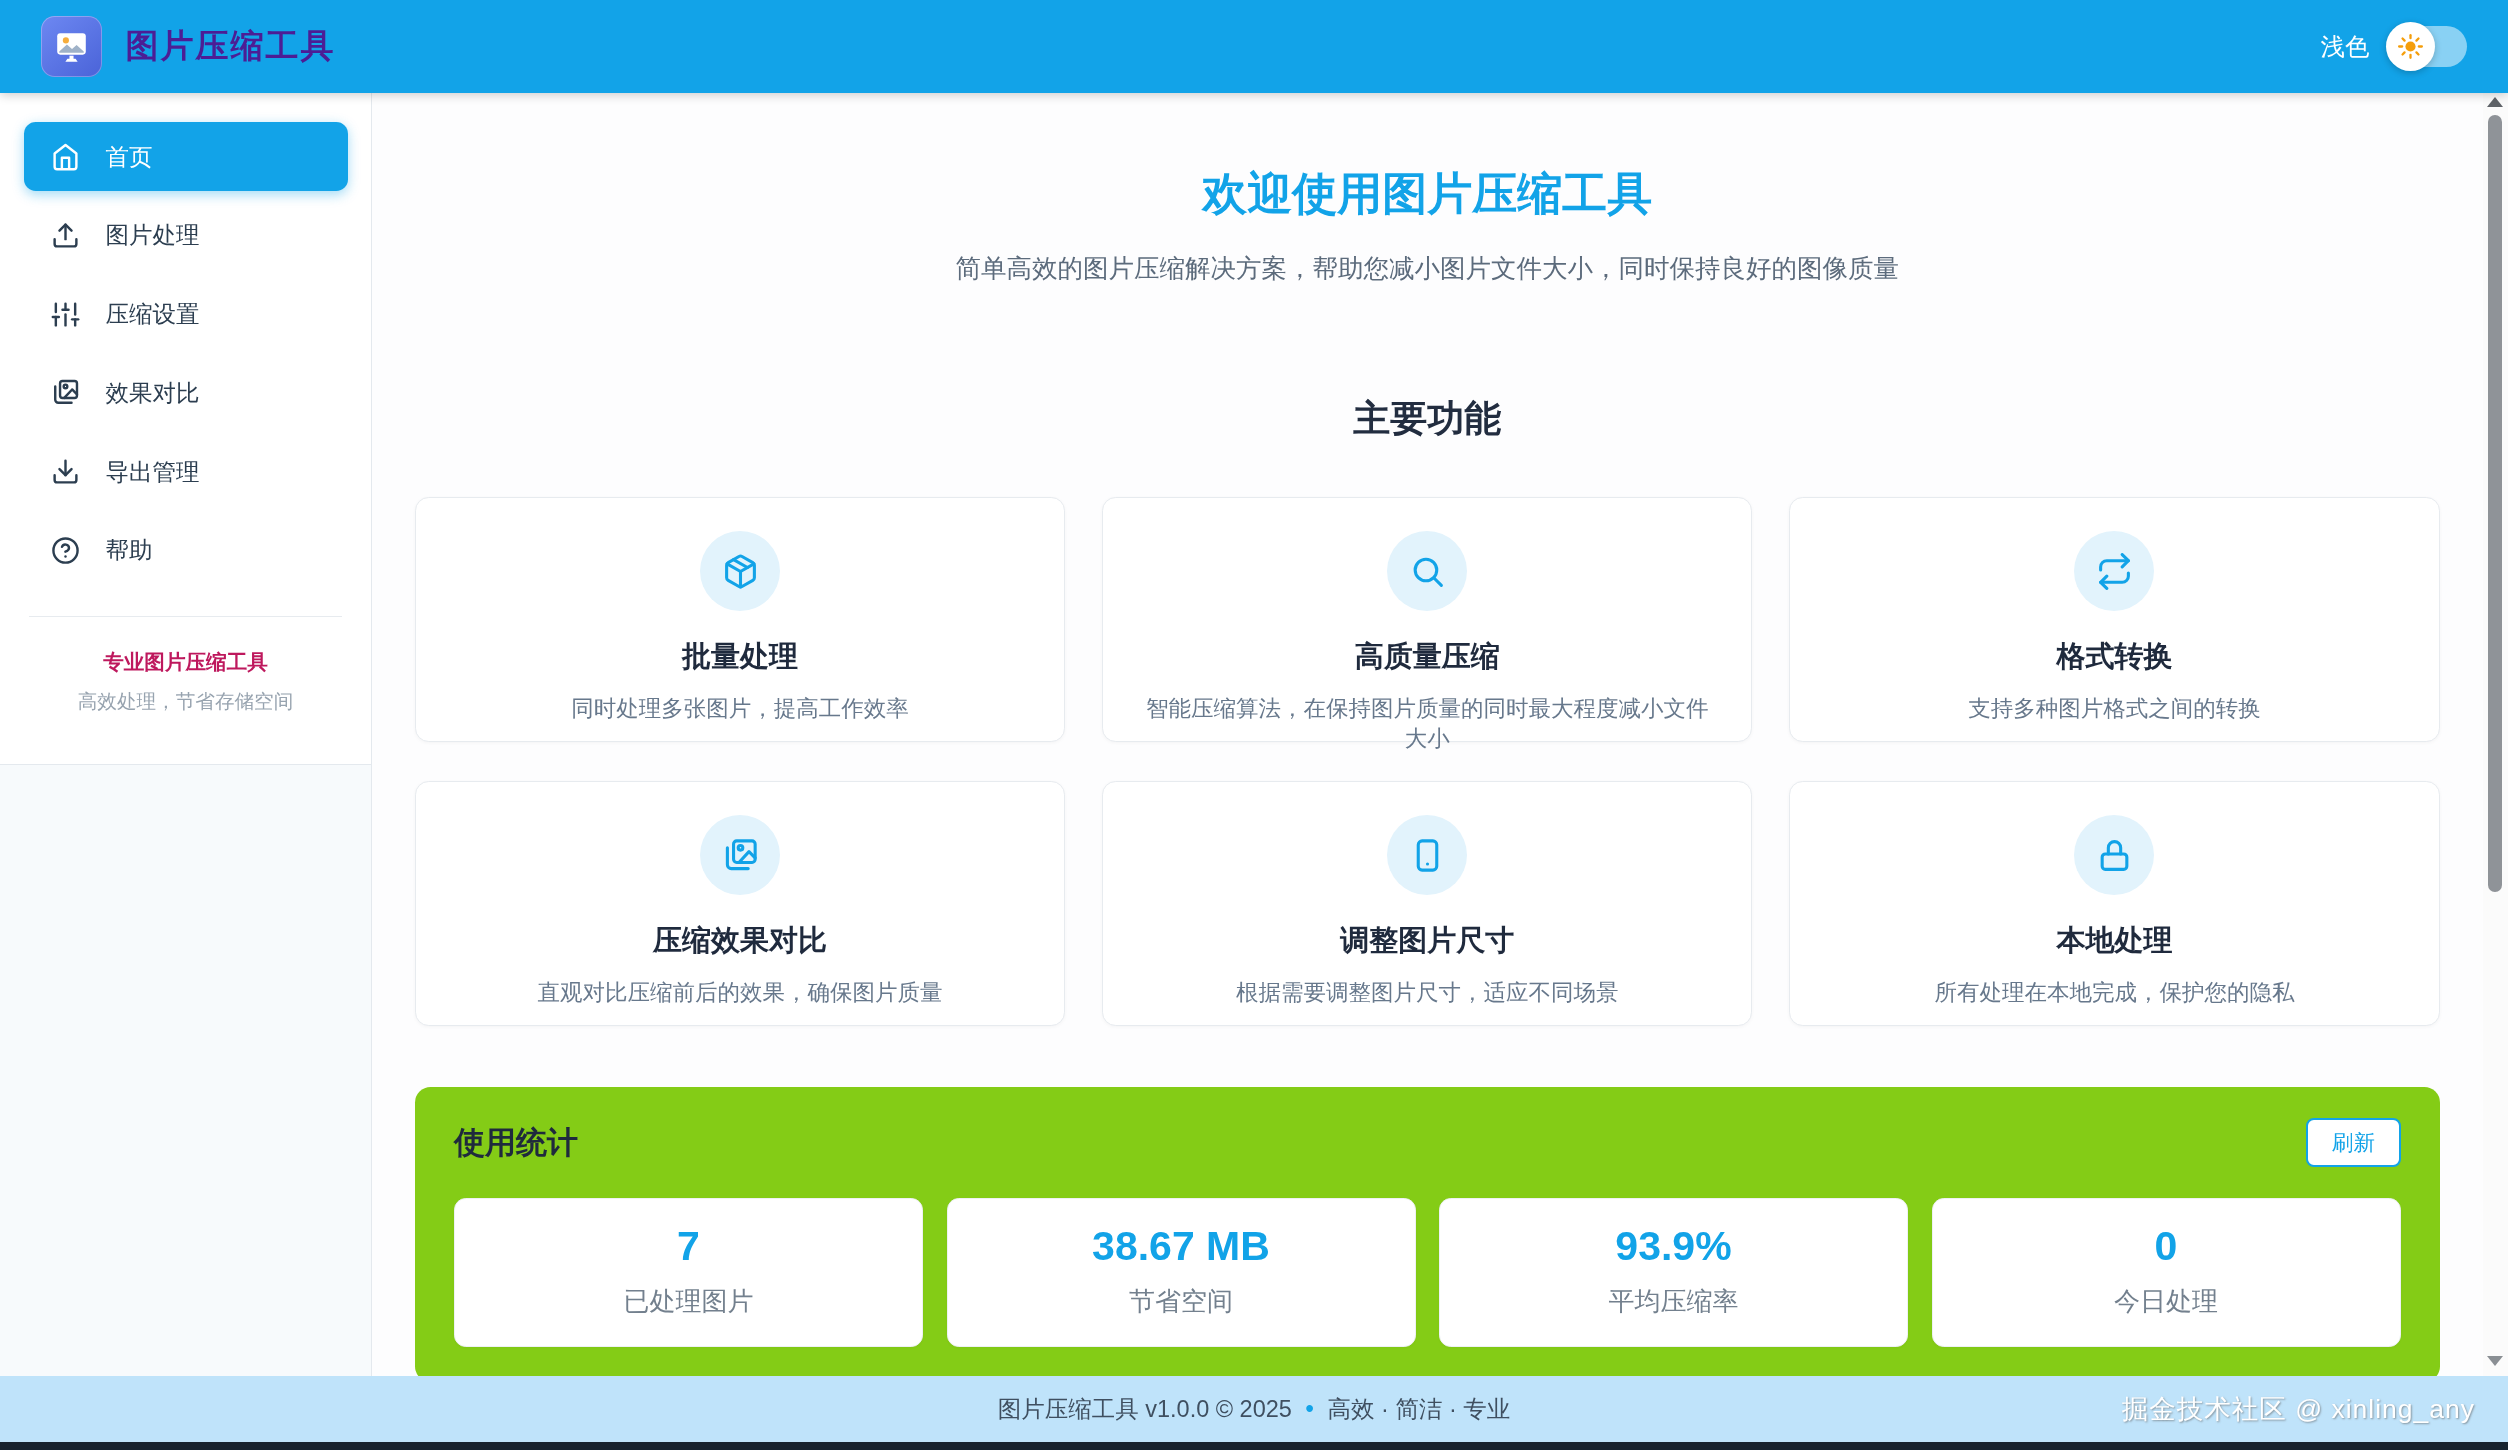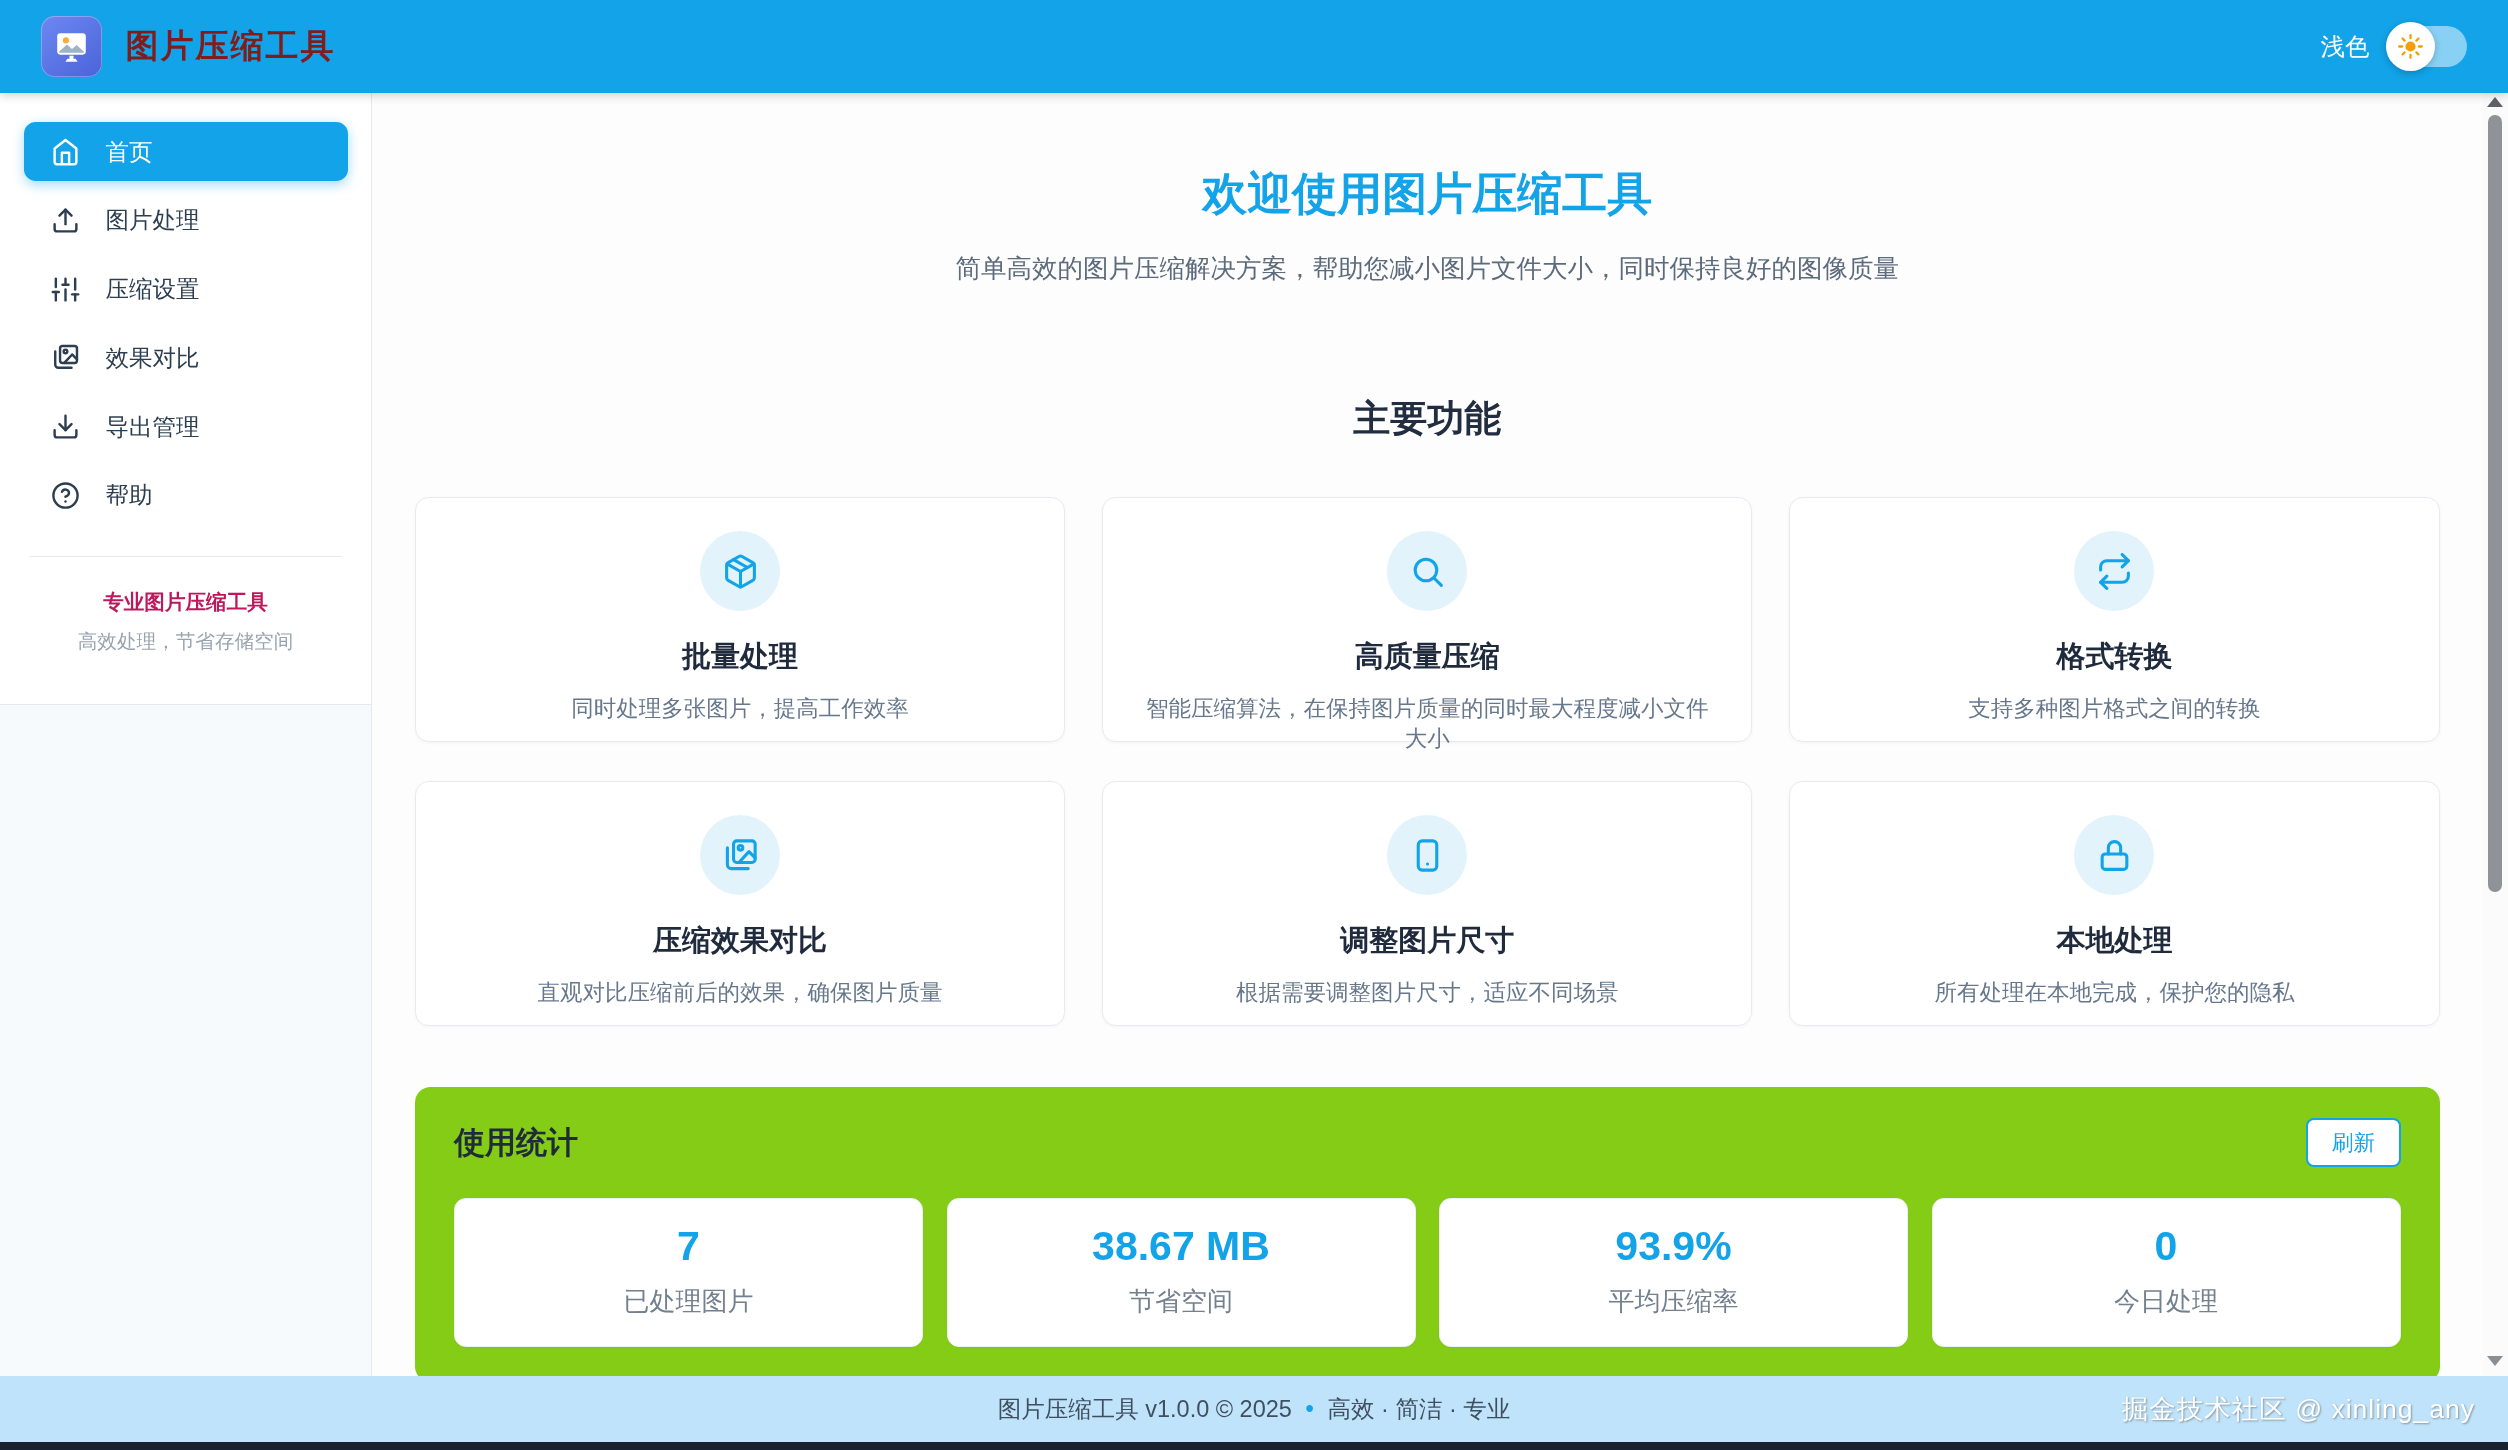--- a/index.html
+++ b/index.html
@@ -16,39 +16,39 @@
     justify-content:space-between; padding:0 41px; position:relative; z-index:5;
     box-shadow:0 2px 9.8px rgba(0,0,0,.2);
   }
   .brand { display:flex; align-items:center; gap:23.5px; }
   .logo {
     width:61px; height:61px; border-radius:13.7px;
     background:linear-gradient(140deg,#6d88f2,#4a63d8);
     display:flex; align-items:center; justify-content:center;
     box-shadow:inset 0 0 0 1px rgba(255,255,255,.28);
   }
-  .app-title { color:#7f1d1d; font-size:33px; font-weight:bold; letter-spacing:2px; }
+  .app-title { color:#4c1d95; font-size:33px; font-weight:bold; letter-spacing:2px; }
   .theme { display:flex; align-items:center; gap:19.6px; }
   .theme-label { color:#ffffff; font-size:24.5px; }
   .toggle { width:78px; height:41px; border-radius:20.6px; background:rgba(255,255,255,.5); position:relative; cursor:pointer; }
   .knob {
     position:absolute; left:-2.9px; top:-3.9px; width:49px; height:49px; border-radius:50%;
     background:#ffffff; box-shadow:0 2px 7.8px rgba(0,0,0,.22);
     display:flex; align-items:center; justify-content:center;
   }
   .knob svg { width:29px; height:29px; }
 
   
   .bodyrow { flex:1; min-height:0; display:flex; background:#fdfdfe; }
 
   
   .sidebar { flex:0 0 372px; width:372px; background:#f7fafc; border-right:1px solid #e4e9ee; }
   .sidebar-panel { background:#ffffff; border-bottom:1px solid #e4e9ee; padding:29px 23.5px 43px; }
   .nav-item {
-    display:flex; align-items:center; gap:25.5px; height:59px; border-radius:11.8px;
+    display:flex; align-items:center; gap:25.5px; height:69px; border-radius:11.8px;
     padding:0 27.4px; color:#2c3e50; font-size:23.5px; font-weight:500; margin-bottom:9.8px; cursor:pointer;
   }
   .nav-item.active { background:#12a3e8; color:#ffffff; box-shadow:0 3.9px 11.8px rgba(18,163,232,.38); }
   .nav-item svg { width:29px; height:29px; flex:0 0 29px; }
   .sidebar-divider { height:1px; background:#e7ebef; margin:31px 5.9px; }
   .sidebar-tagline { text-align:center; padding-bottom:5.9px; }
   .tagline-title { font-size:20.6px; font-weight:bold; color:#be185d; margin-bottom:11.8px; }
   .tagline-subtitle { font-size:19.6px; color:#97a3af; }
 
   

